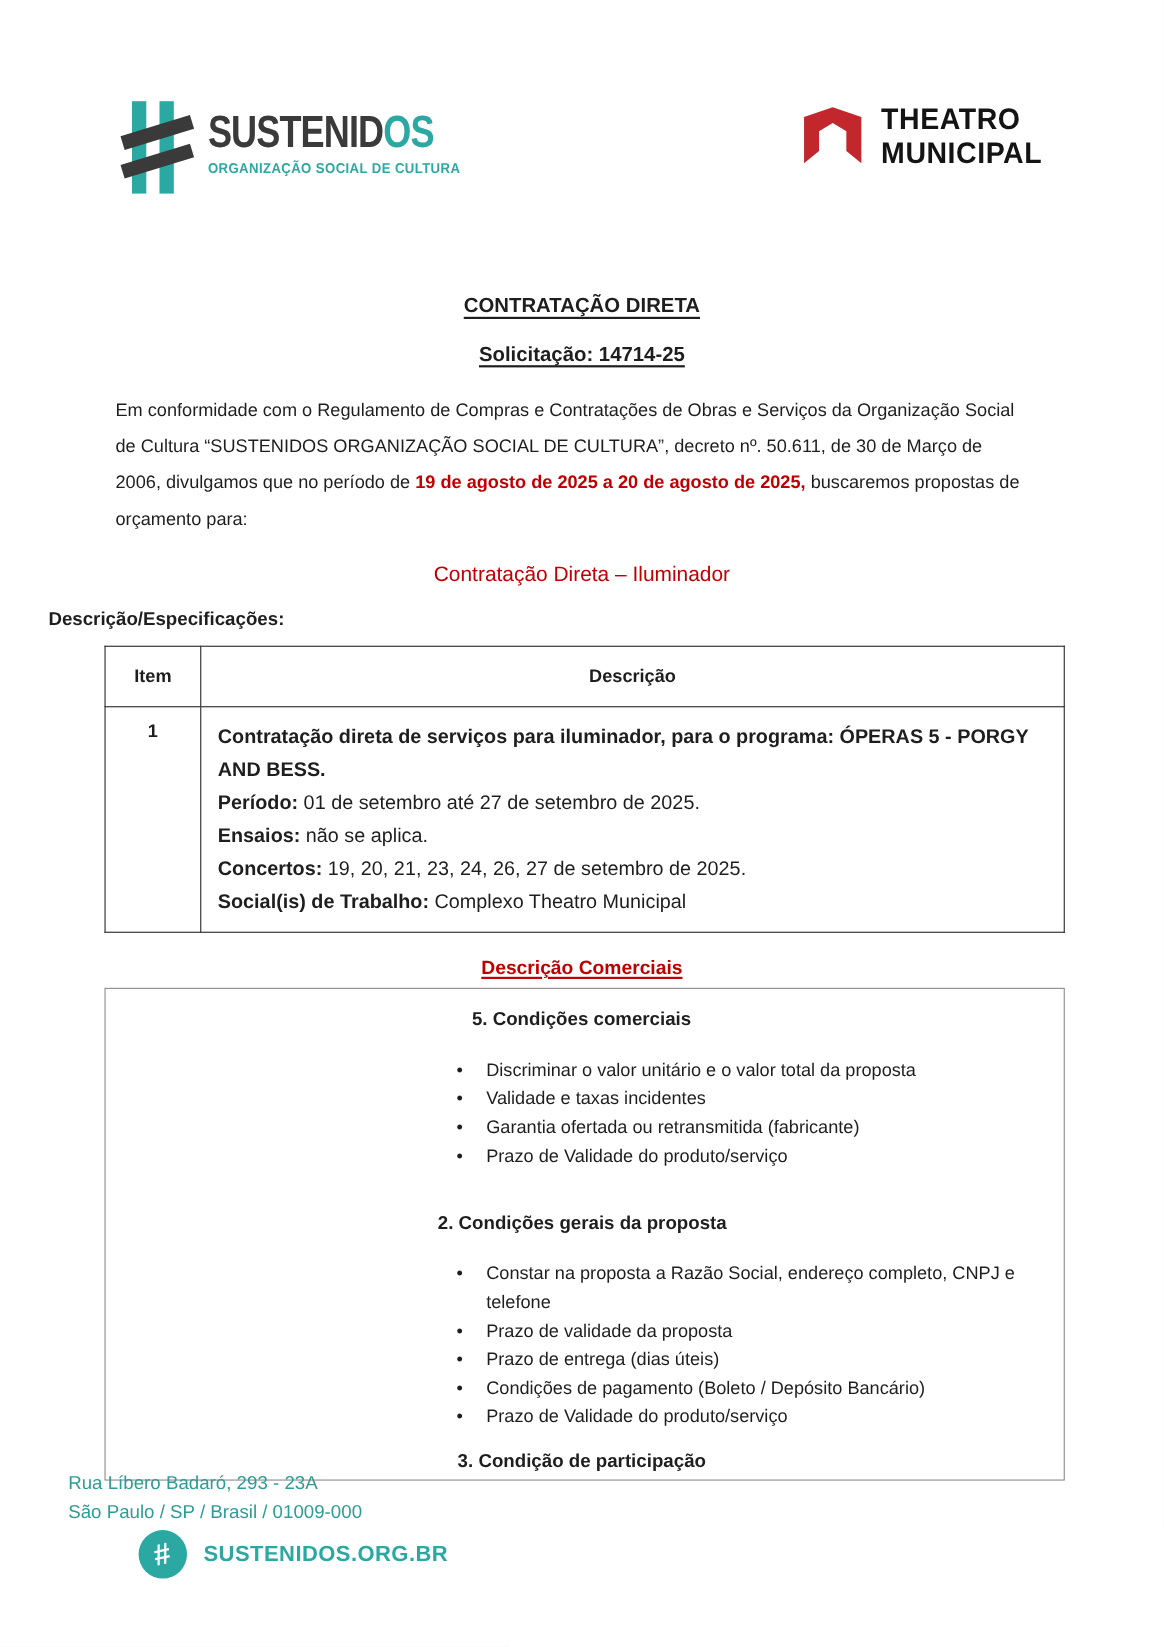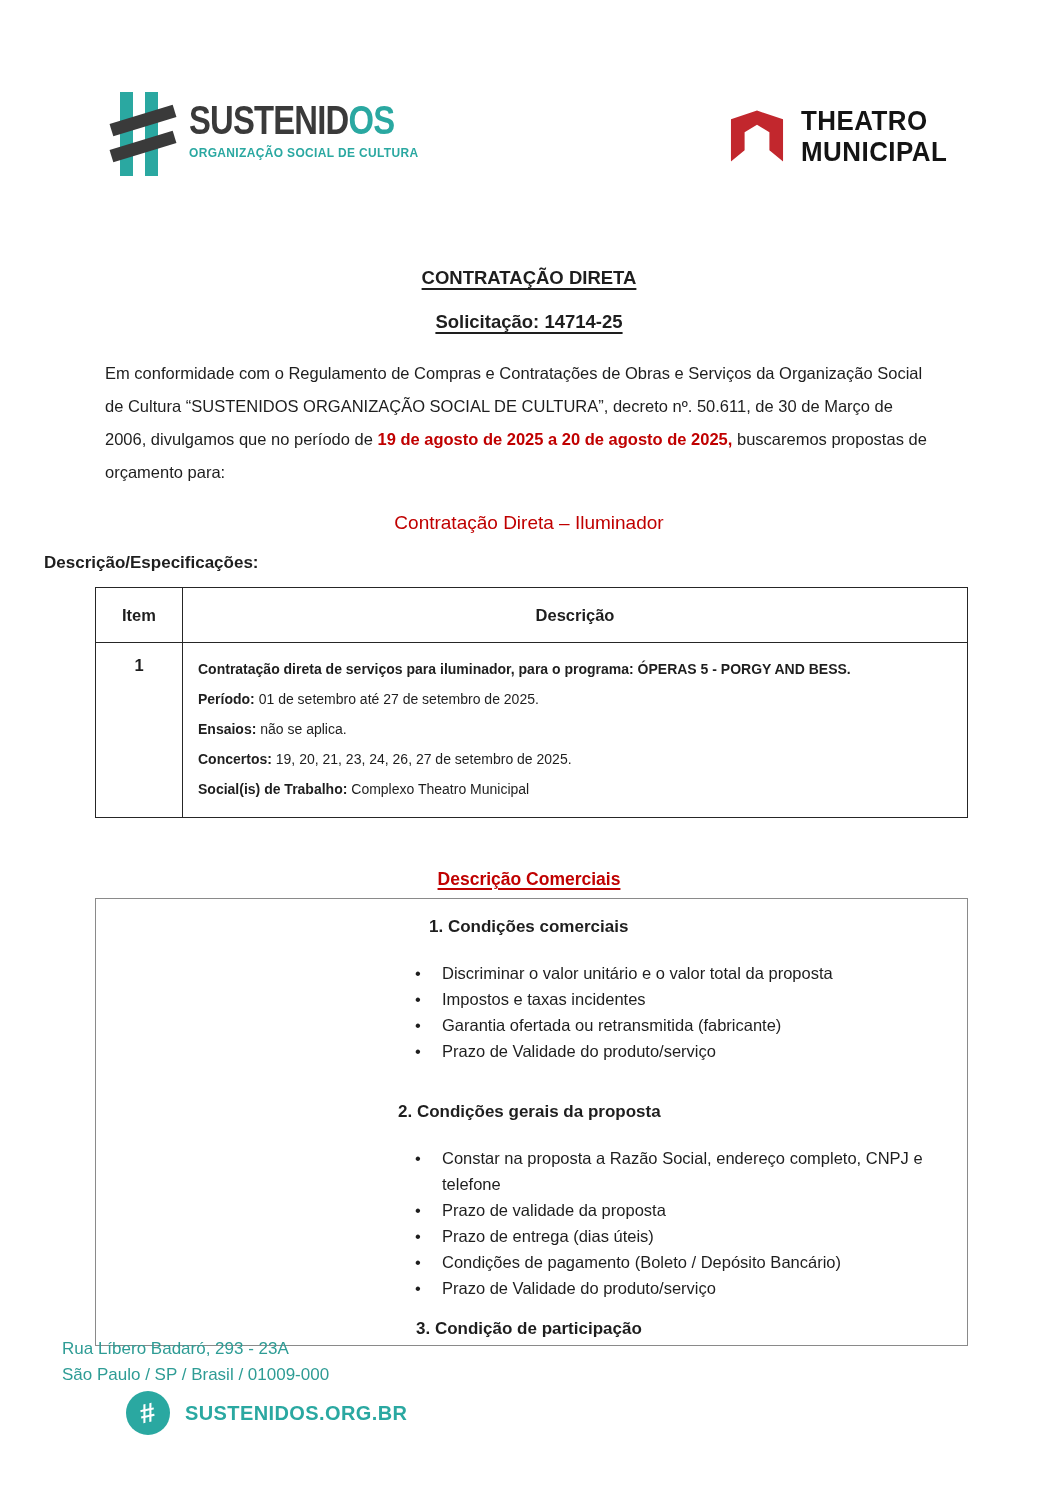--- a/index.html
+++ b/index.html
@@ -17,21 +17,21 @@
   .sus-hash .vbar { position:absolute; top:0; bottom:0; width:13px; background:#2aa8a1; }
   .sus-hash .v1 { left:5px; } .sus-hash .v2 { left:30px; }
   .sus-hash .dbar { position:absolute; left:-5px; width:66px; height:13px; background:#3a3a3a; transform:rotate(-17deg); }
   .sus-hash .d1 { top:22px; } .sus-hash .d2 { top:48px; }
   .sus-text { padding-top:6px; }
   .sus-brand { font-size:41px; font-weight:bold; color:#3a3a3a; letter-spacing:-1px;
                transform:scaleX(.80); transform-origin:left top; white-space:nowrap; line-height:44px; }
   .sus-brand .teal { color:#2aa8a1; }
   .sus-tagline { margin-top:3px; font-size:13px; font-weight:bold; color:#2aa8a1;
                  letter-spacing:.4px; transform:scaleX(.92); transform-origin:left top; white-space:nowrap; }
-  .thm-logo { display:flex; gap:13px; margin-top:13px; }
+  .thm-logo { display:flex; gap:13px; }
   .thm-arch { width:62px; height:62px; flex:0 0 auto; }
   .thm-text { font-size:27px; font-weight:bold; color:#141414; line-height:31px;
               letter-spacing:.5px; margin-top:1px; transform:scaleX(.96); transform-origin:left top; }
 
   
   .doc-title, .doc-solic {
     position:absolute; left:0; width:100%; text-align:center;
     font-size:18.5px; font-weight:bold; text-decoration:underline;
     text-underline-offset:4px; text-decoration-thickness:2px;
   }
@@ -49,21 +49,21 @@
   .section-subtitle { position:absolute; top:553px; left:0; width:100%; text-align:left;
                       font-size:17px; font-weight:bold;margin-left:44px; }
 
   
   .spec-table { position:absolute; top:587px; left:95px; width:873px; border-collapse:collapse; }
   .spec-table th, .spec-table td { border:1.5px solid #262626; }
   .spec-table th { height:55px; font-size:16.5px; font-weight:bold; text-align:center; }
   .spec-table .col-item { width:87px; }
   .spec-table td.item-cell { text-align:center; vertical-align:top; padding-top:13px;
                              font-weight:bold; font-size:16.5px; }
-  .spec-table td.desc-cell { padding:11px 15px 13px; font-size:14px; line-height:30px; }
+  .spec-table td.desc-cell { padding:11px 15px 13px; font-size:18px; line-height:30px; }
   .spec-table td.desc-cell p { margin:0; }
   .spec-table .b { font-weight:bold; }
 
   
   .cc-title { position:absolute; top:869px; left:0; width:100%; text-align:center;
               font-size:17.5px; font-weight:bold; color:#c00000;
               text-decoration:underline; text-underline-offset:3px; text-decoration-thickness:2px; }
   .cc-box { position:absolute; top:898px; left:95px; width:873px; height:448px;
             border:1px solid #8a8a8a; background:#fff; }
   .cc-content { padding:10px 18px 0 298px; font-size:16.5px; }
@@ -139,24 +139,24 @@
           <p><strong>Concertos:</strong><span> 19, 20, 21, 23, 24, 26, 27 de setembro de 2025.</span></p>
           <p><strong>Social(is) de Trabalho:</strong><span> Complexo Theatro Municipal</span></p>
         </td>
       </tr>
     </tbody>
   </table>
 
   <div class="cc-title">Descrição Comerciais</div>
   <div class="cc-box">
     <div class="cc-content">
-      <h4 class="cc-h cc-h1">1. Condições comerciais</h4>
+      <h4 class="cc-h cc-h1">5. Condições comerciais</h4>
       <ul class="cc-list">
         <li>Discriminar o valor unitário e o valor total da proposta</li>
-        <li>Impostos e taxas incidentes</li>
+        <li>Validade e taxas incidentes</li>
         <li>Garantia ofertada ou retransmitida (fabricante)</li>
         <li>Prazo de Validade do produto/serviço</li>
       </ul>
       <h4 class="cc-h cc-h2">2. Condições gerais da proposta</h4>
       <ul class="cc-list">
         <li>Constar na proposta a Razão Social, endereço completo, CNPJ e telefone</li>
         <li>Prazo de validade da proposta</li>
         <li>Prazo de entrega (dias úteis)</li>
         <li>Condições de pagamento (Boleto / Depósito Bancário)</li>
         <li>Prazo de Validade do produto/serviço</li>

